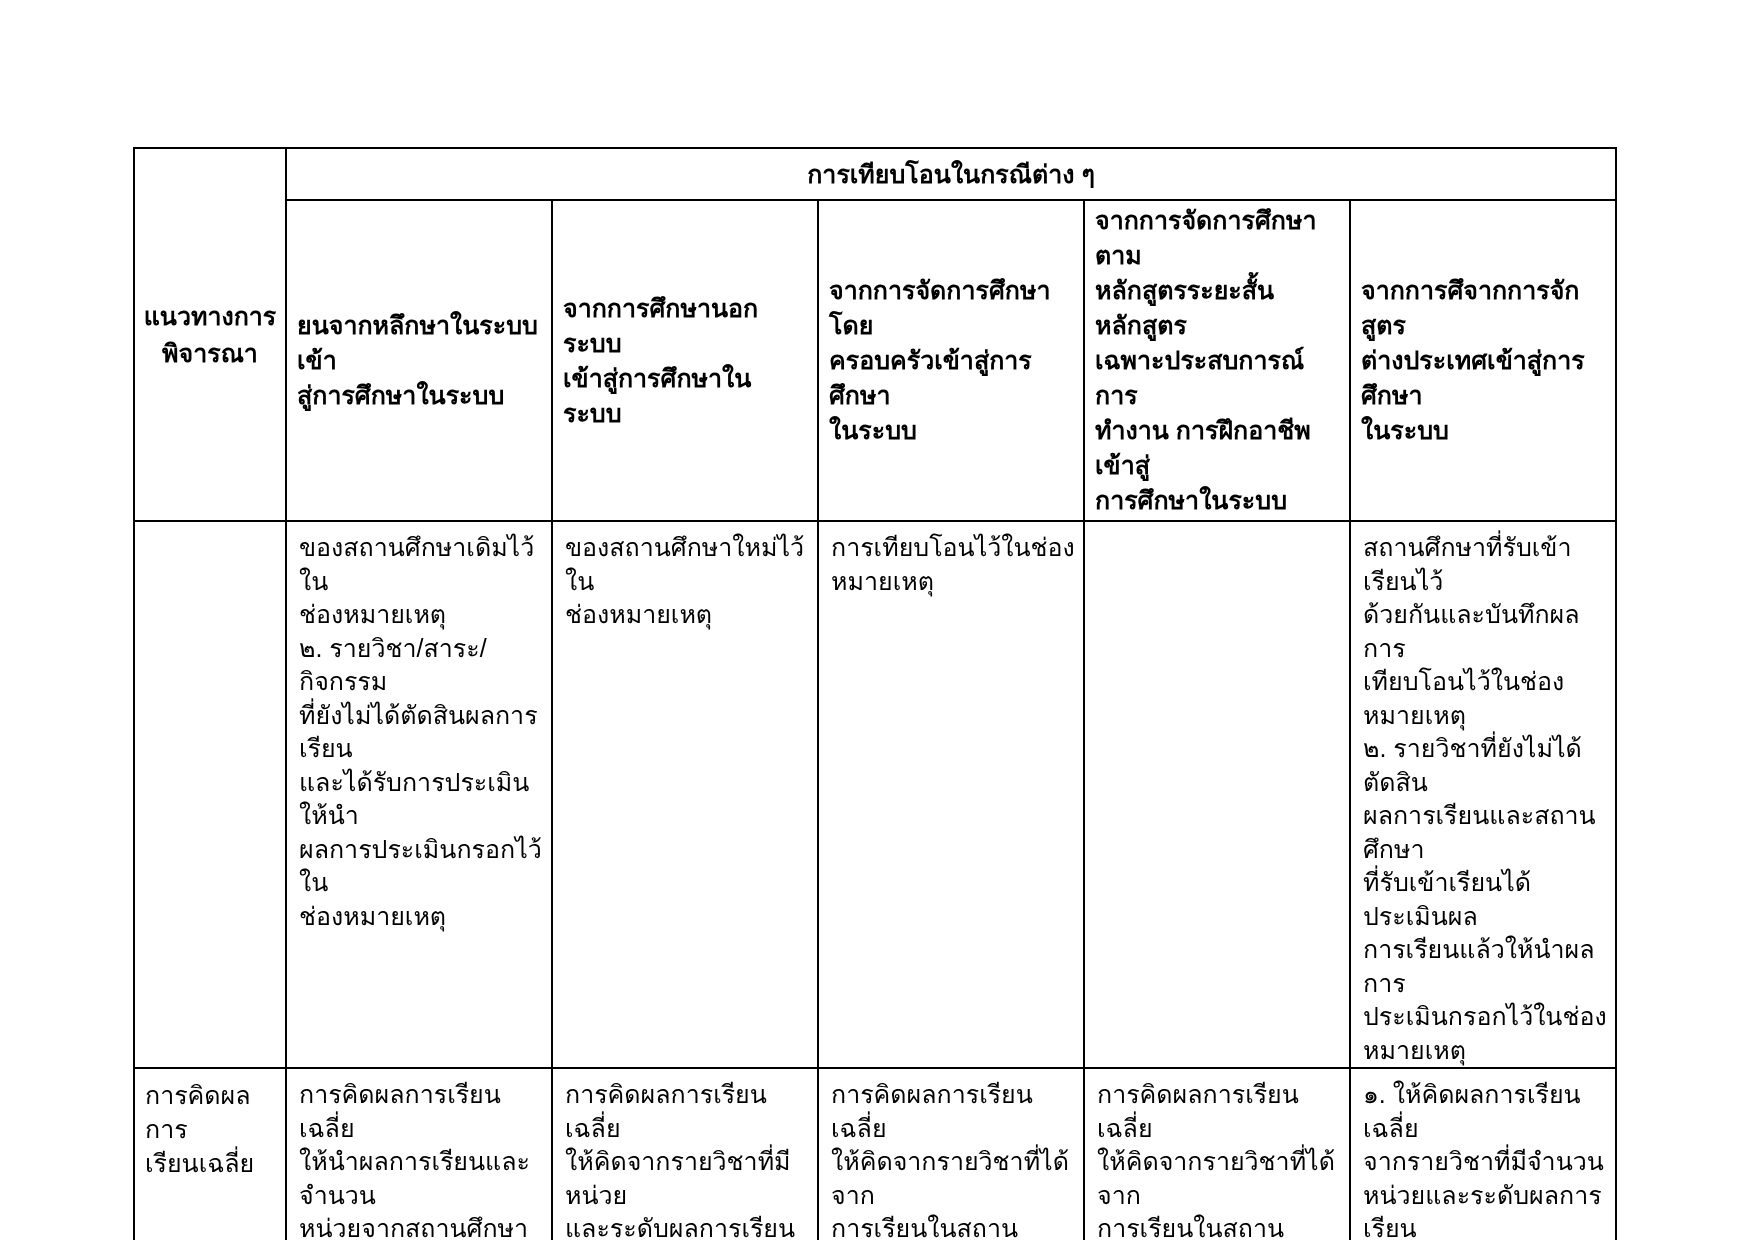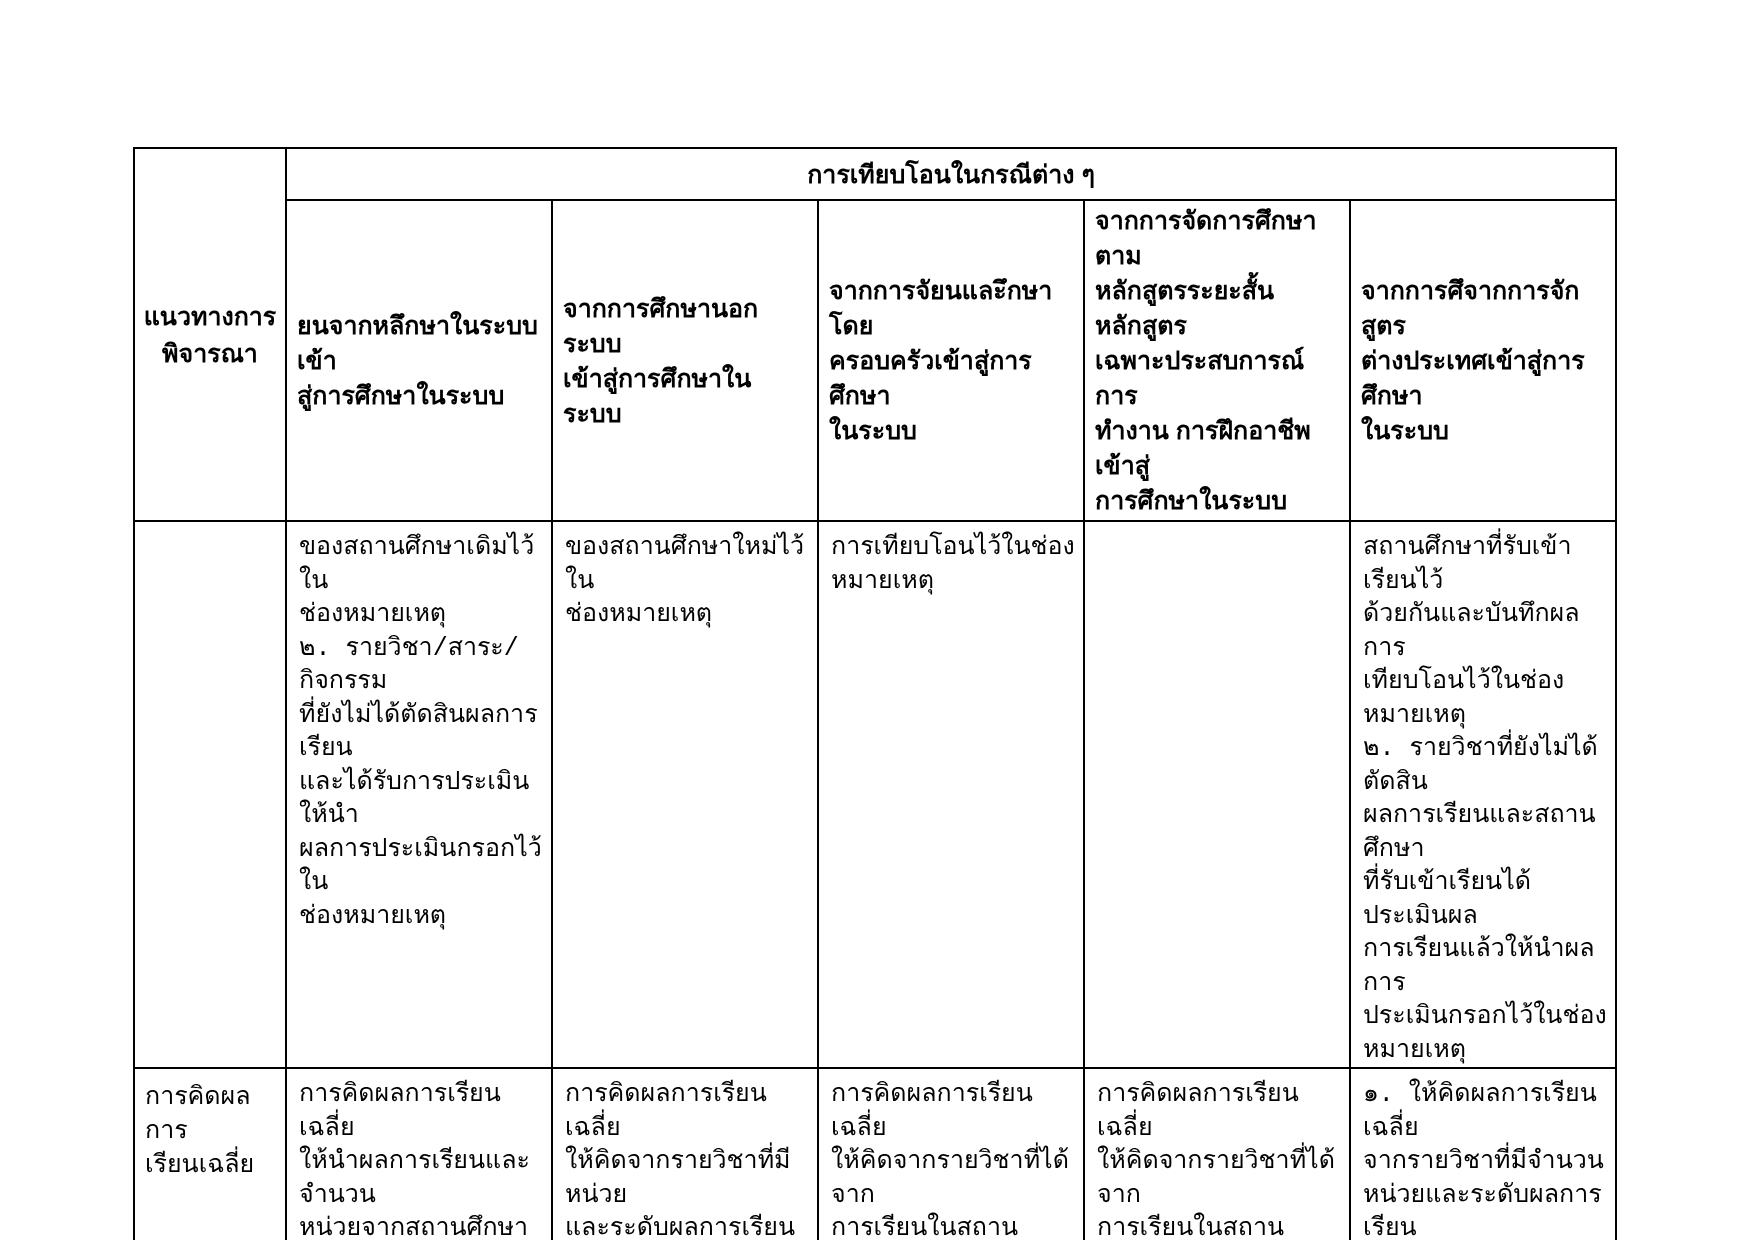--- a/index.html
+++ b/index.html
@@ -67,21 +67,20 @@
     line-height: 34px;
     padding: 9px 8px 0 10px;
   }
   td.body-cell {
     font-size: 25px;
     font-weight: normal;
     text-align: left;
     vertical-align: top;
     line-height: 33.5px;
     padding: 9px 8px 0 12px;
-    font-family: Liberation Mono, monospace;
   }
   tr.body-row-1 { height: 378px; }
   tr.body-row-2 { height: 382px; }
 </style>
 </head>
 <body>
 
 <div class="sheet">
   <table class="transfer-table">
     <colgroup>
@@ -96,21 +95,21 @@
       <tr>
         <th class="corner-header" rowspan="2">แนวทางการ
 พิจารณา</th>
         <th class="span-header" colspan="5">การเทียบโอนในกรณีต่าง ๆ</th>
       </tr>
       <tr>
         <th class="case-header">ยนจากหลึกษาในระบบเข้า
 สู่การศึกษาในระบบ</th>
         <th class="case-header">จากการศึกษานอกระบบ
 เข้าสู่การศึกษาในระบบ</th>
-        <th class="case-header">จากการจัยนและึกษาโดย
+        <th class="case-header">จากการจัดการศึกษาโดย
 ครอบครัวเข้าสู่การศึกษา
 ในระบบ</th>
         <th class="case-header">จากการจัดการศึกษาตาม
 หลักสูตรระยะสั้นหลักสูตร
 เฉพาะประสบการณ์ การ
 ทำงาน การฝึกอาชีพเข้าสู่
 การศึกษาในระบบ</th>
         <th class="case-header">จากการศึจากการจักสูตร
 ต่างประเทศเข้าสู่การศึกษา
 ในระบบ</th>

